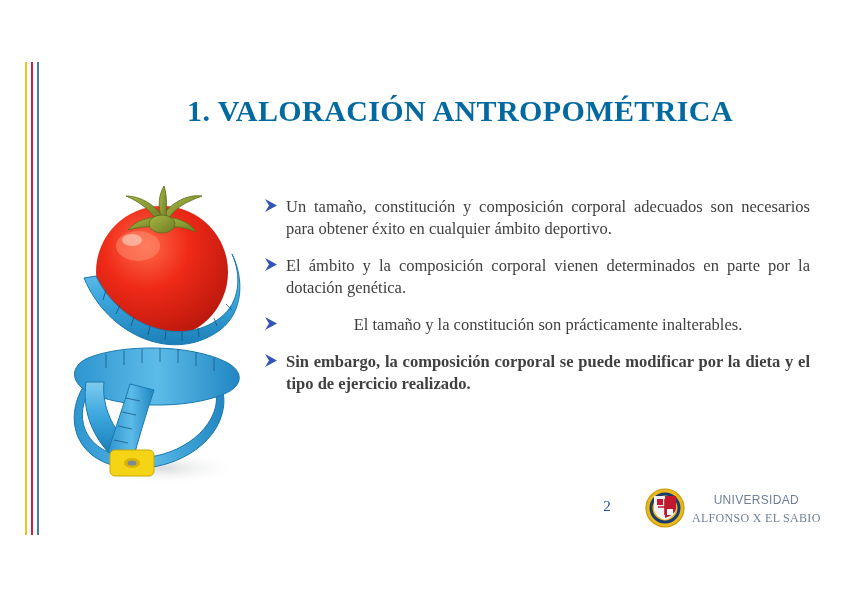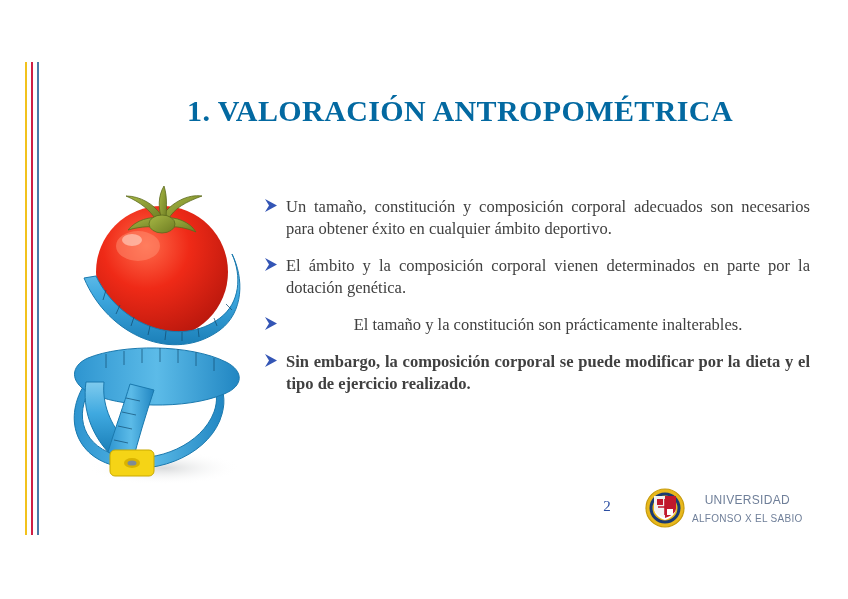--- a/index.html
+++ b/index.html
@@ -115,21 +115,21 @@
   .logo-seal { flex: 0 0 auto; width: 40px; height: 40px; }
   .logo-seal svg { display: block; }
   .logo-words {
     font-family: "Liberation Sans", sans-serif;
     color: #6f7f99;
     line-height: 1.12;
     text-align: center;
     letter-spacing: 0.3px;
   }
   .logo-line1 { font-size: 12px; }
-  .logo-line2 { font-size: 10px; }
+  .logo-line2 { font-size: 12px; font-family: Liberation Serif, serif; }
 </style>
 </head>
 <body>
 
 <div id="slide">
 
   <div class="rule-group">
     <div class="rule rule-yellow"></div>
     <div class="rule rule-red"></div>
     <div class="rule rule-blue"></div>

